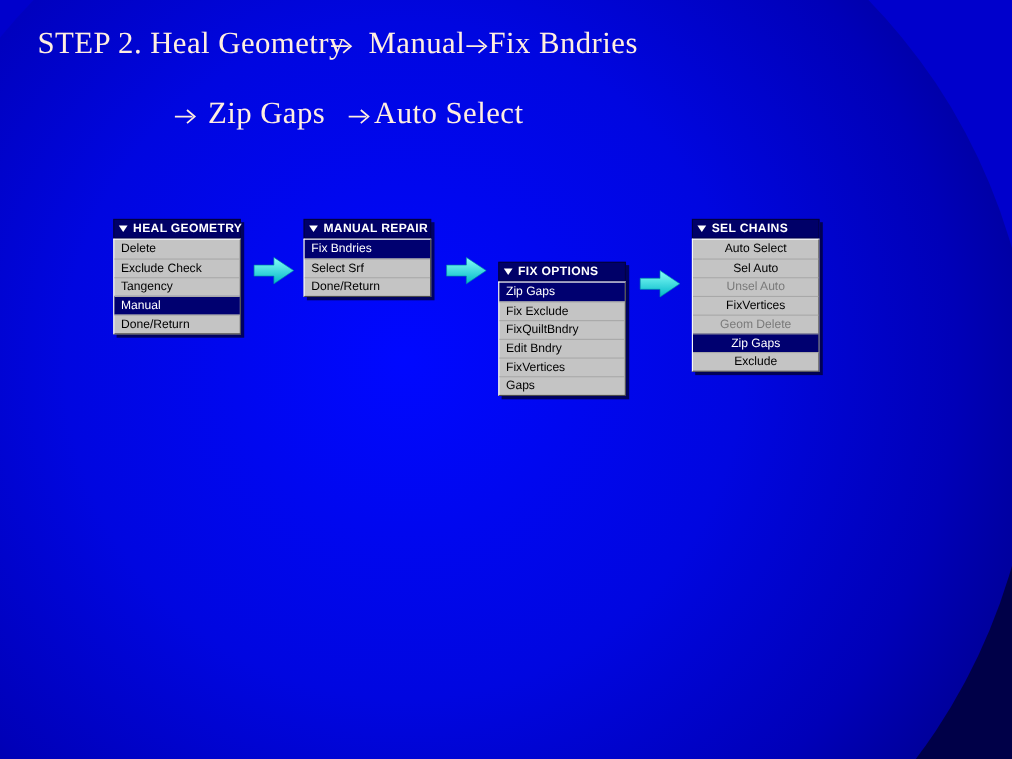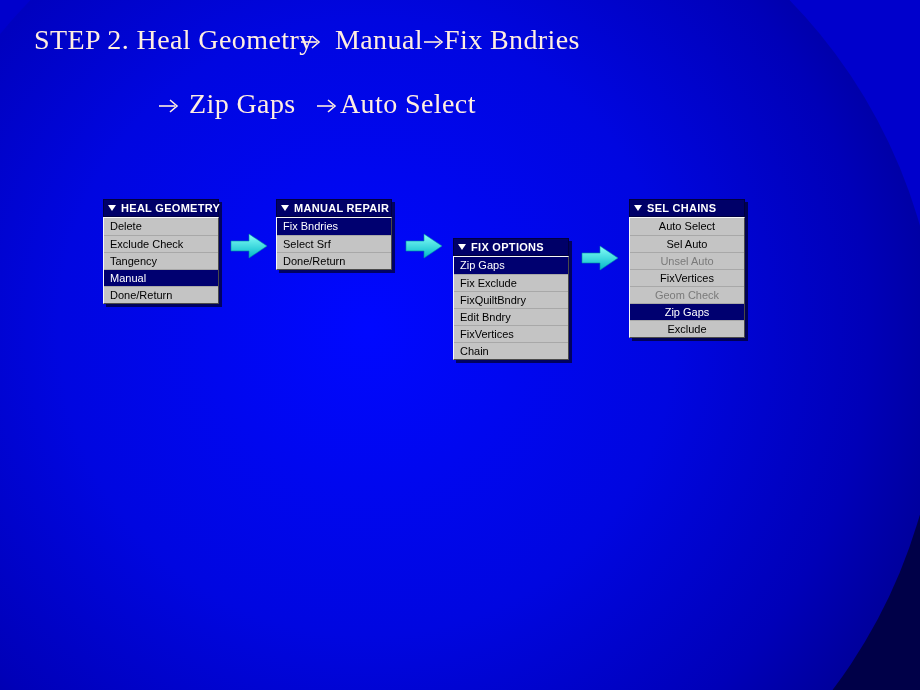--- a/index.html
+++ b/index.html
@@ -207,21 +207,21 @@
     <div class="menu-header">
       <span class="tri"></span>
       <span>FIX OPTIONS</span>
     </div>
     <div class="menu-body">
       <div class="menu-item selected">Zip Gaps</div>
       <div class="menu-item">Fix Exclude</div>
       <div class="menu-item">FixQuiltBndry</div>
       <div class="menu-item">Edit Bndry</div>
       <div class="menu-item">FixVertices</div>
-      <div class="menu-item">Chain</div>
+      <div class="menu-item">Gaps</div>
     </div>
   </div>
 
   <div class="big-arrow ba3">
     <svg viewBox="0 0 40 28">
       <defs>
           <linearGradient id="ga3" x1="0" y1="0" x2="0" y2="1">
             <stop offset="0" stop-color="#88fff8"></stop>
             <stop offset="1" stop-color="#00b8c8"></stop>
           </linearGradient>
@@ -233,19 +233,19 @@
   <div class="menu m4">
     <div class="menu-header">
       <span class="tri"></span>
       <span>SEL CHAINS</span>
     </div>
     <div class="menu-body">
       <div class="menu-item">Auto Select</div>
       <div class="menu-item">Sel Auto</div>
       <div class="menu-item disabled">Unsel Auto</div>
       <div class="menu-item">FixVertices</div>
-      <div class="menu-item disabled">Geom Check</div>
+      <div class="menu-item disabled">Geom Delete</div>
       <div class="menu-item selected">Zip Gaps</div>
       <div class="menu-item">Exclude</div>
     </div>
   </div>
 
 </div>
 
 </body></html>

